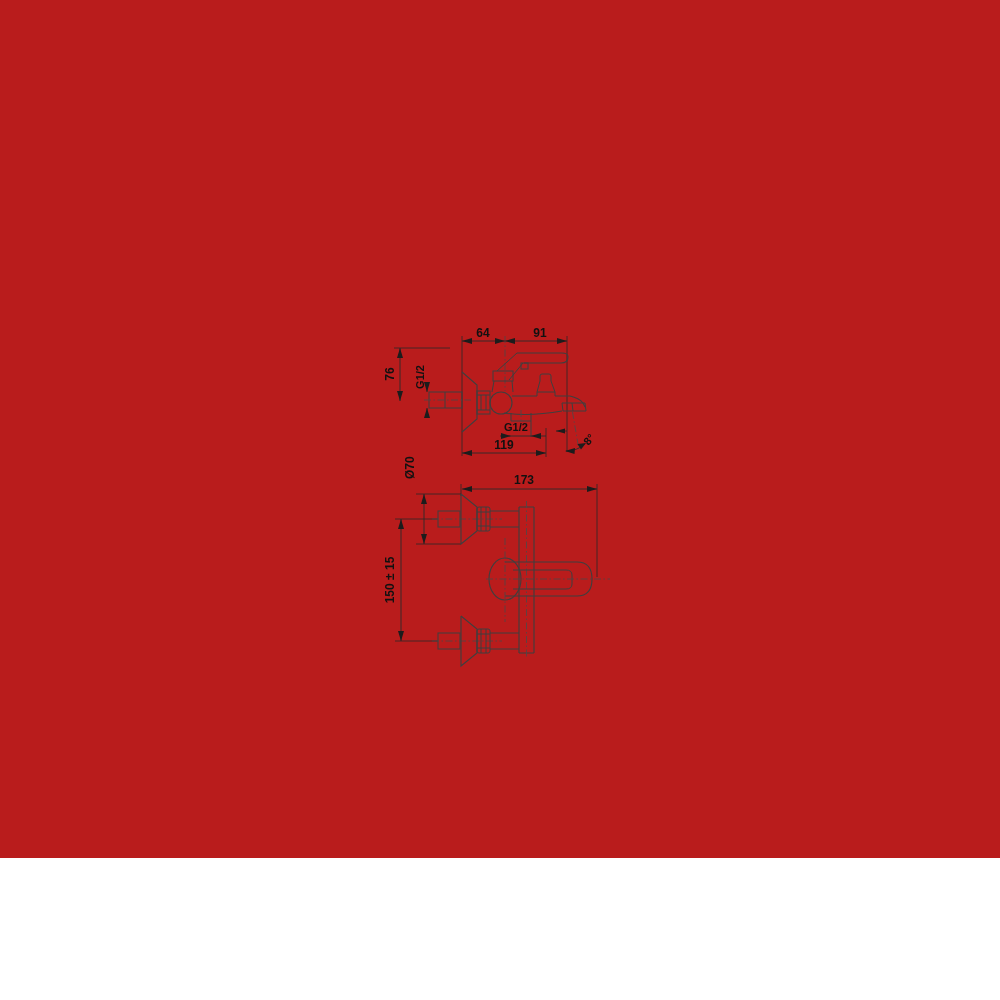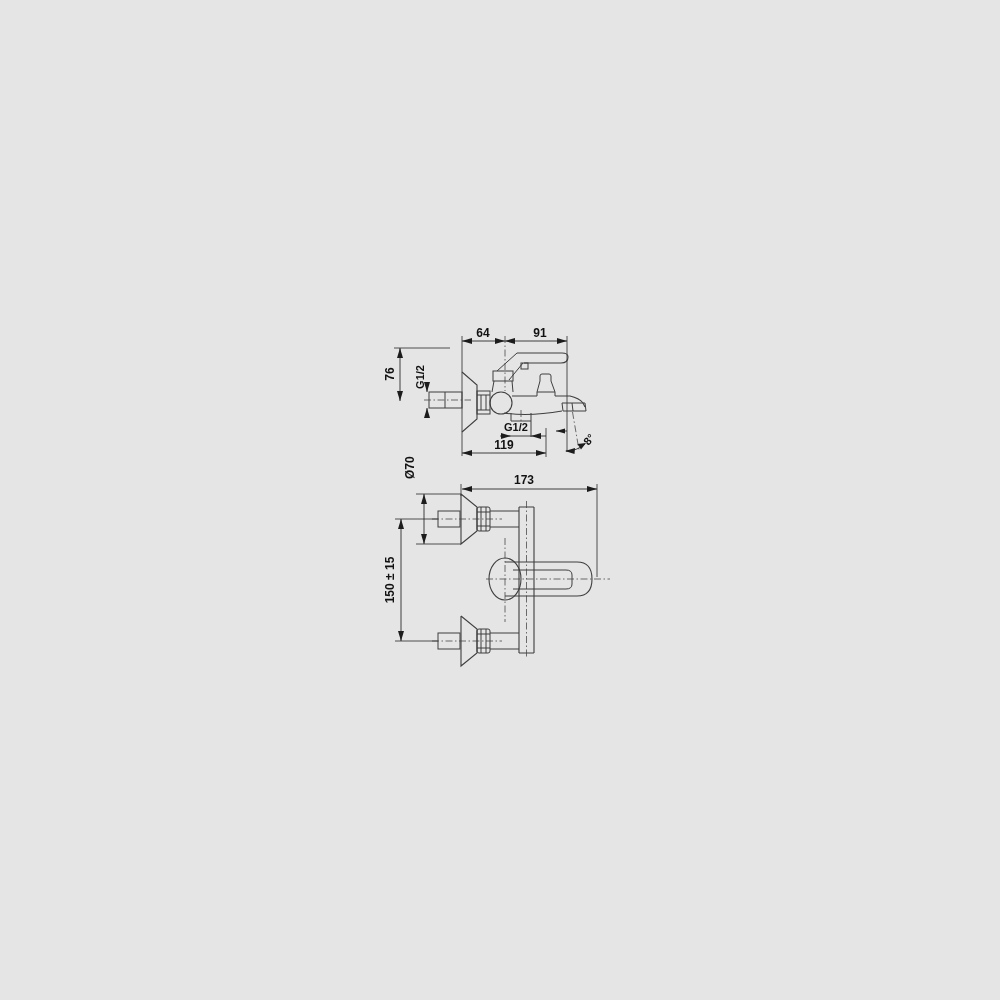--- a/index.html
+++ b/index.html
@@ -1,16 +1,16 @@
 <!DOCTYPE html>
 <html><head>
 <meta charset="utf-8">
 <style>
   html,body{margin:0;padding:0;background:#ffffff;}
-  .canvas{position:relative;width:1000px;height:1000px;background:#e5e5e5;overflow:hidden;
+  .canvas{position:relative;width:1000px;height:858px;background:#b91c1c;overflow:hidden;
           font-family:"Liberation Sans", sans-serif;}
   svg{position:absolute;left:0;top:0;}
   .ln   {fill:none;stroke:#3f3f3f;stroke-width:1;}
   .ln2  {fill:none;stroke:#3f3f3f;stroke-width:1.1;}
   .dim  {fill:none;stroke:#2a2a2a;stroke-width:0.9;}
   .ext  {fill:none;stroke:#2a2a2a;stroke-width:0.8;}
   .cl   {fill:none;stroke:#4a4a4a;stroke-width:0.8;stroke-dasharray:7 2.5 1.5 2.5;}
   .arr  {fill:#1c1c1c;stroke:none;}
   text  {fill:#111111;font-family:"Liberation Sans", sans-serif;font-weight:bold;}
   .t12{font-size:12px;} .t11{font-size:11px;}

